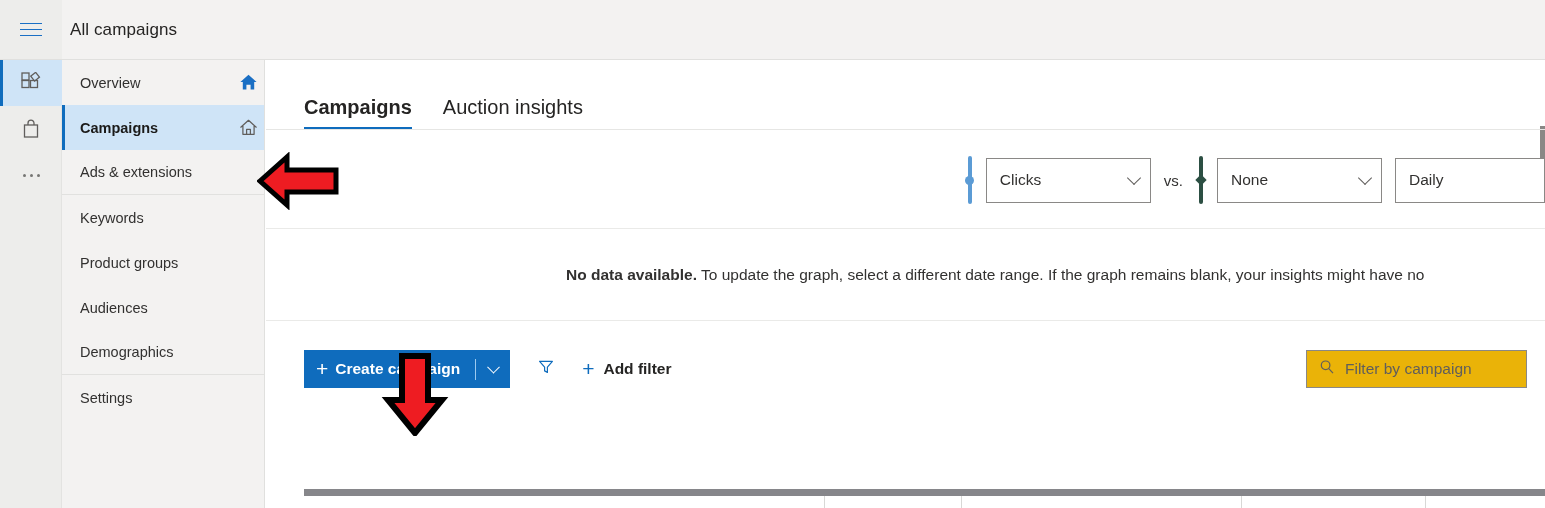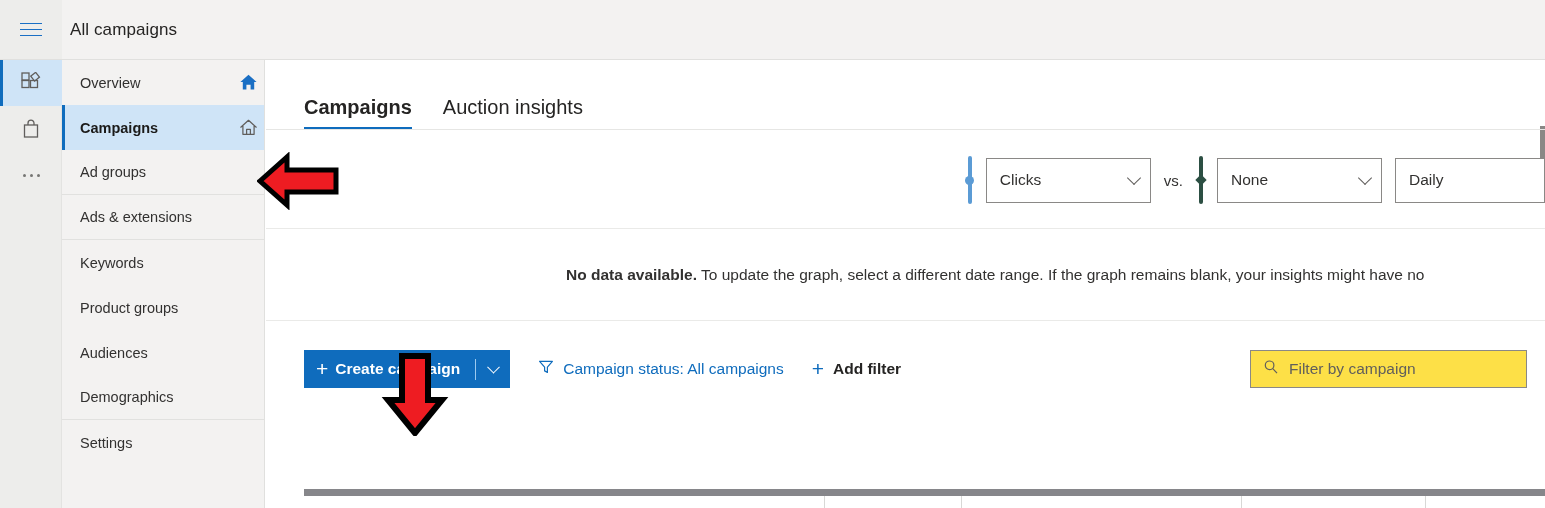--- a/index.html
+++ b/index.html
@@ -200,22 +200,22 @@
   .tb-link {
     display: flex; align-items: center; gap: 9px;
     margin-left: 28px;
     font-size: 15.5px; color: #0f6cbd; font-weight: 400;
     cursor: default;
   }
   .tb-link.dark { color: #252423; font-weight: 700; }
   .tb-plus { font-size: 21px; font-weight: 400; color: #0f6cbd; line-height: 1; margin-top: -2px; }
   .search-box {
     position: absolute; right: 18px; top: 50%; transform: translateY(-50%);
-    width: 277px; height: 38px;
-    border: 1px solid #8a8886; background: #fde047;
+    width: 221px; height: 38px;
+    border: 1px solid #8a8886; background: #eab308;
     display: flex; align-items: center; gap: 10px;
     padding: 0 12px;
   }
   .search-box input {
     border: none; outline: none; background: transparent;
     font-family: "Liberation Sans", sans-serif;
     font-size: 15.5px; color: #323130; width: 100%;
   }
   .search-box input::placeholder { color: #605e5c; }
 
@@ -301,24 +301,20 @@
       <div class="nav-item sel">
         <span class="nav-label">Campaigns</span>
         <span class="nav-home">
           <svg width="19" height="19" viewBox="0 0 19 19">
             <path d="M9.5 2.3 L17.2 9.2 M9.5 2.3 L1.8 9.2 M3.9 8 V16.3 H15.1 V8" fill="none" stroke="#605e5c" stroke-width="1.25" stroke-linejoin="round" stroke-linecap="round"></path>
             <path d="M7.6 16.3 V11.4 H11.4 V16.3" fill="none" stroke="#605e5c" stroke-width="1.25" stroke-linejoin="round"></path>
           </svg>
         </span>
       </div>
       <div class="nav-item group-end">
-        <span class="nav-label">Ad groups</span>
-        <span class="nav-home"></span>
-      </div>
-      <div class="nav-item group-end">
         <span class="nav-label">Ads &amp; extensions</span>
         <span class="nav-home"></span>
       </div>
       <div class="nav-item">
         <span class="nav-label">Keywords</span>
         <span class="nav-home"></span>
       </div>
       <div class="nav-item">
         <span class="nav-label">Product groups</span>
         <span class="nav-home"></span>
@@ -395,21 +391,20 @@
           <span class="c"></span>
         </span>
       </div>
 
       <div class="tb-link">
         <span>
           <svg width="16" height="16" viewBox="0 0 16 16">
             <path d="M1.6 2.3 h12.8 L9.4 8.2 v5.2 L6.6 11.9 V8.2 Z" fill="none" stroke="#0f6cbd" stroke-width="1.2" stroke-linejoin="round"></path>
           </svg>
         </span>
-        <span>Campaign status: All campaigns</span>
       </div>
 
       <div class="tb-link dark">
         <span class="tb-plus">+</span>
         <span>Add filter</span>
       </div>
 
       <div class="search-box">
         <span>
           <svg width="16" height="16" viewBox="0 0 16 16">

